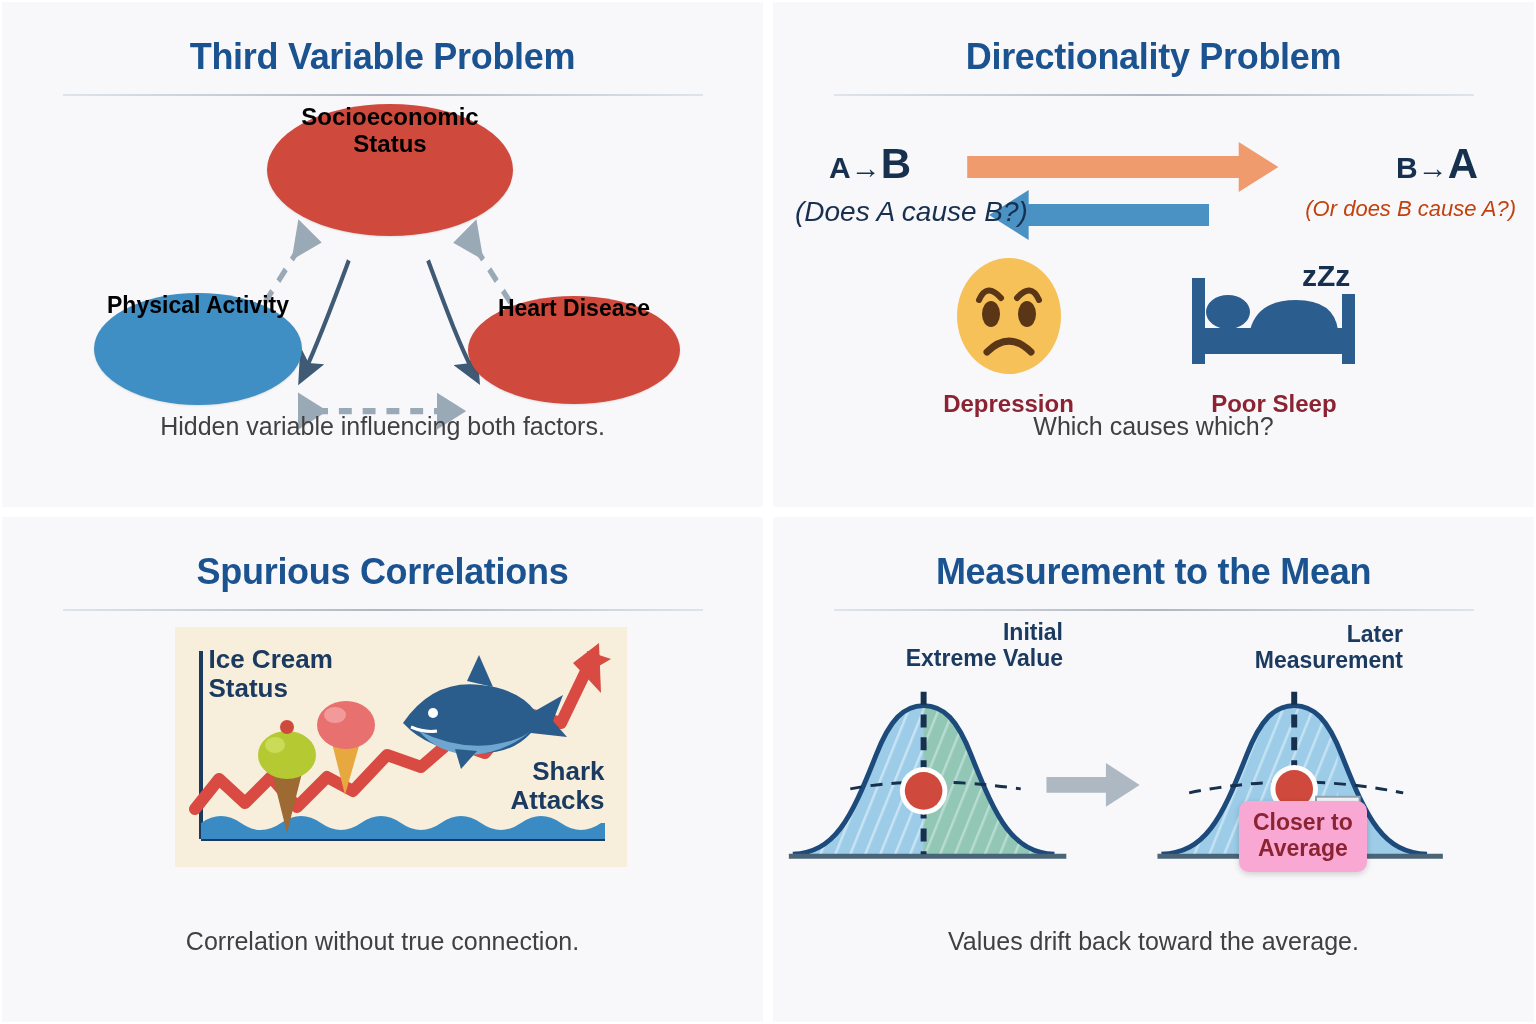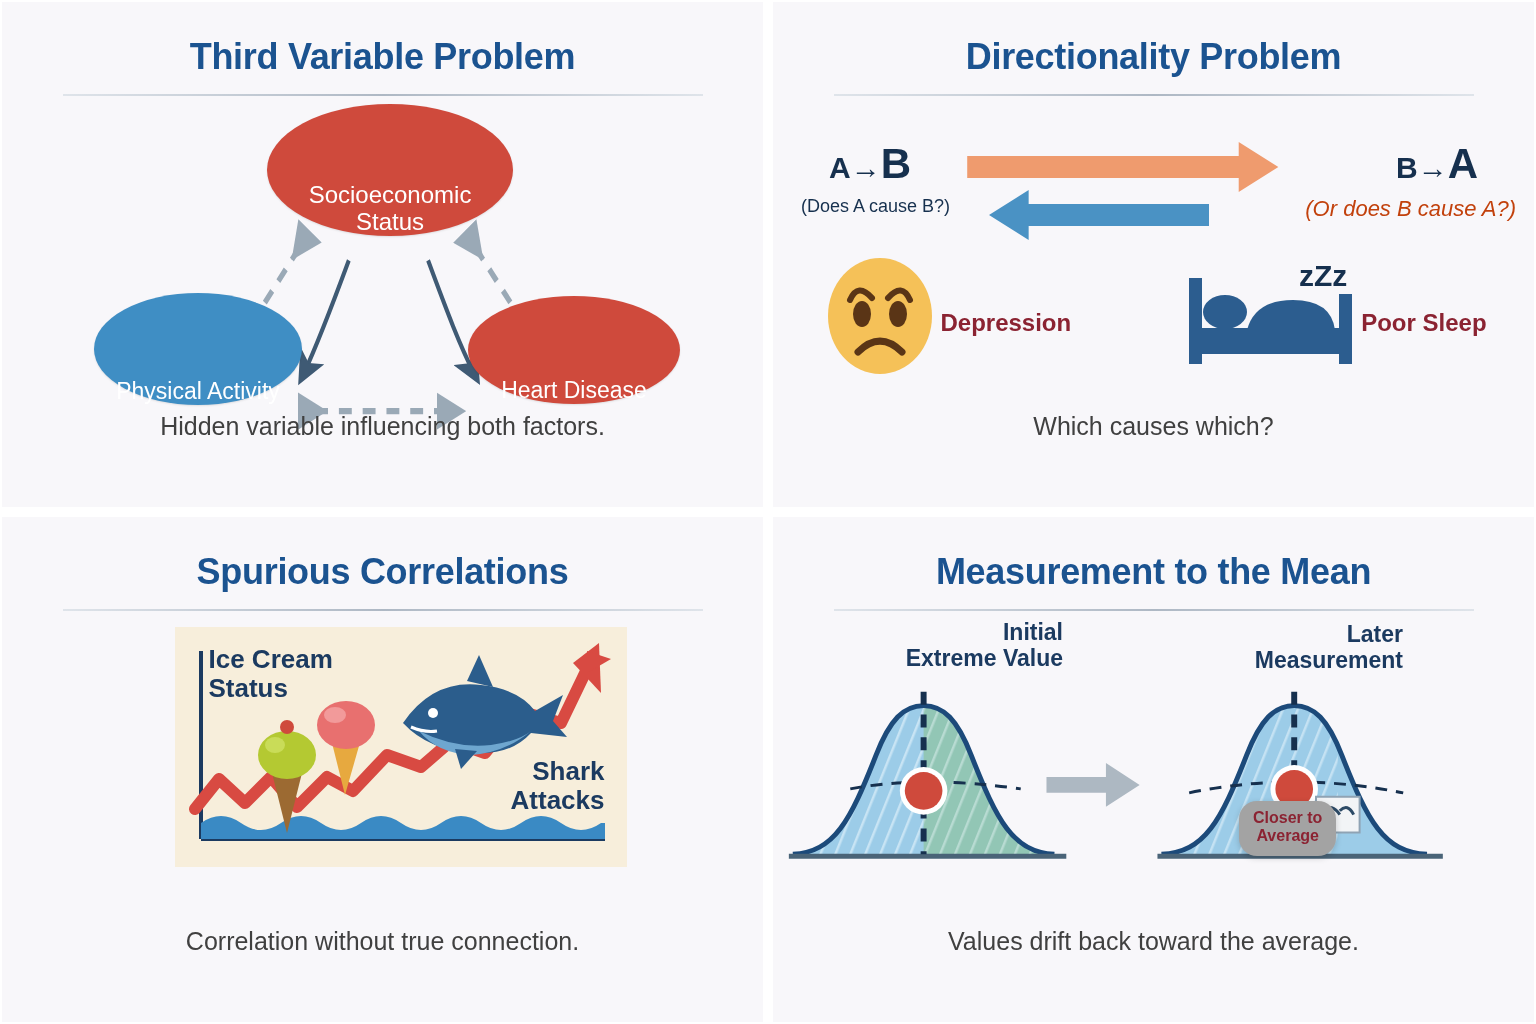--- a/index.html
+++ b/index.html
@@ -56,24 +56,24 @@
     font-size:25px;
     color:#404040;
     font-family:"Liberation Sans", sans-serif;
   }
 
   
   .ellipse{
     position:absolute;
     border-radius:50%;
     display:flex;
-    align-items:flex-end;
+    align-items:flex-start;
     justify-content:center;
-    color:#ffffff;
-    font-weight:normal;
+    color:#000000;
+    font-weight:bold;
     text-align:center;
     line-height:1.12;
     box-shadow:0 1px 2px rgba(0,0,0,.10);
   }
   .e-top{
     width:246px;height:132px;
     left:265px;top:8px;
     background:#cf4a3c;
     font-size:24px;
   }
@@ -105,34 +105,34 @@
   }
   .ab-left .big{font-size:42px;}
   .ab-right{
     position:absolute;right:56px;top:6px;
     color:#16304e;font-weight:bold;
     font-size:30px;
   }
   .ab-right .big{font-size:42px;}
   .q-left{
     position:absolute;left:22px;top:62px;
-    font-size:18px;color:#16304e;margin-left:6px;
+    font-style:italic;font-size:28px;color:#16304e;
   }
   .q-right{
     position:absolute;right:18px;top:62px;
     font-style:italic;font-size:22px;color:#c2410c;
   }
   .icon-pair{
     position:absolute;
     left:0;right:0;top:160px;
     display:flex;
     justify-content:center;
     gap:110px;
   }
-  .icon-col{display:flex;align-items:center;}
+  .icon-col{display:flex;flex-direction:column;align-items:center;}
   .icon-label{
     margin-top:10px;
     font-size:24px;font-weight:bold;color:#8b2332;
   }
 
   
   .poster{
     position:absolute;
     left:50%;transform:translateX(-50%);
     top:16px;
@@ -155,28 +155,28 @@
     font-weight:bold;
     color:#1b3a60;
     font-size:23px;
     line-height:1.15;
   }
   .cl-a{left:60px;top:8px;width:230px;}
   .cl-b{left:400px;top:10px;width:230px;}
   .callout{
     position:absolute;
     left:466px;top:190px;
-    background:#a3a3a3;
-    border-radius:18px;
+    background:#f9a8d4;
+    border-radius:10px;
     padding:8px 14px 10px 14px;
     box-shadow:0 2px 6px rgba(0,0,0,.18);
     text-align:center;
     color:#8b2332;
     font-weight:bold;
-    font-size:16px;
+    font-size:23px;
     line-height:1.15;
     z-index:5;
   }
 </style>
 </head>
 <body>
 
 <div class="grid">
 
   <section class="panel">

